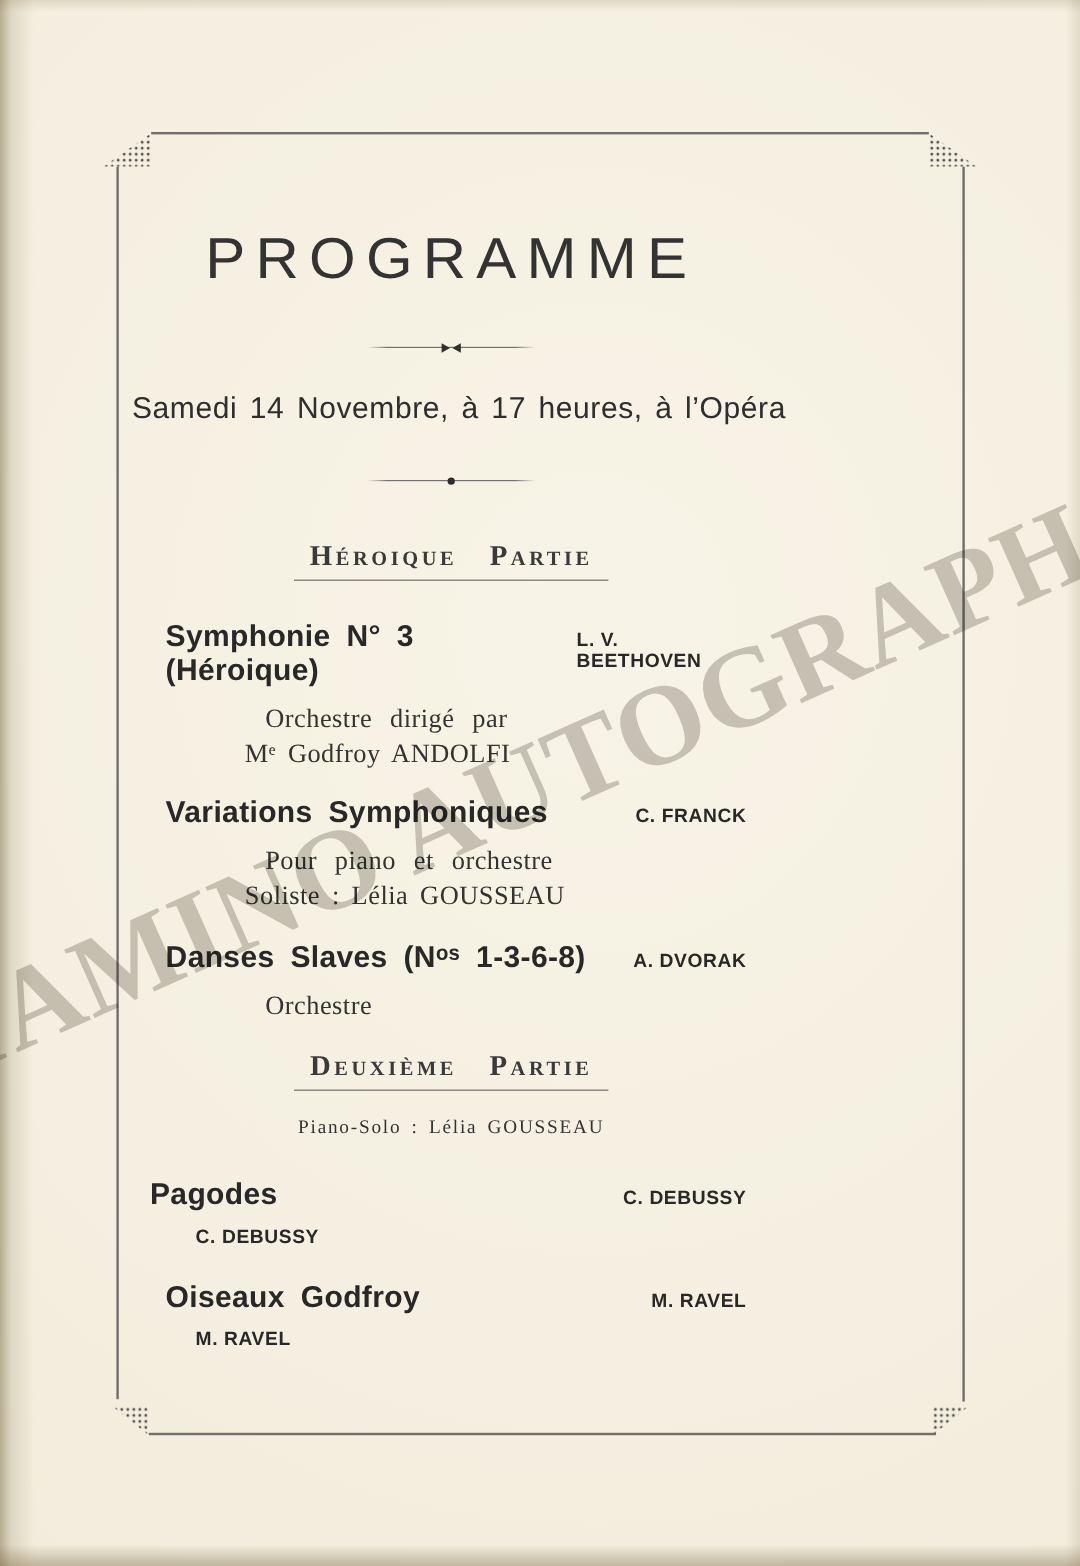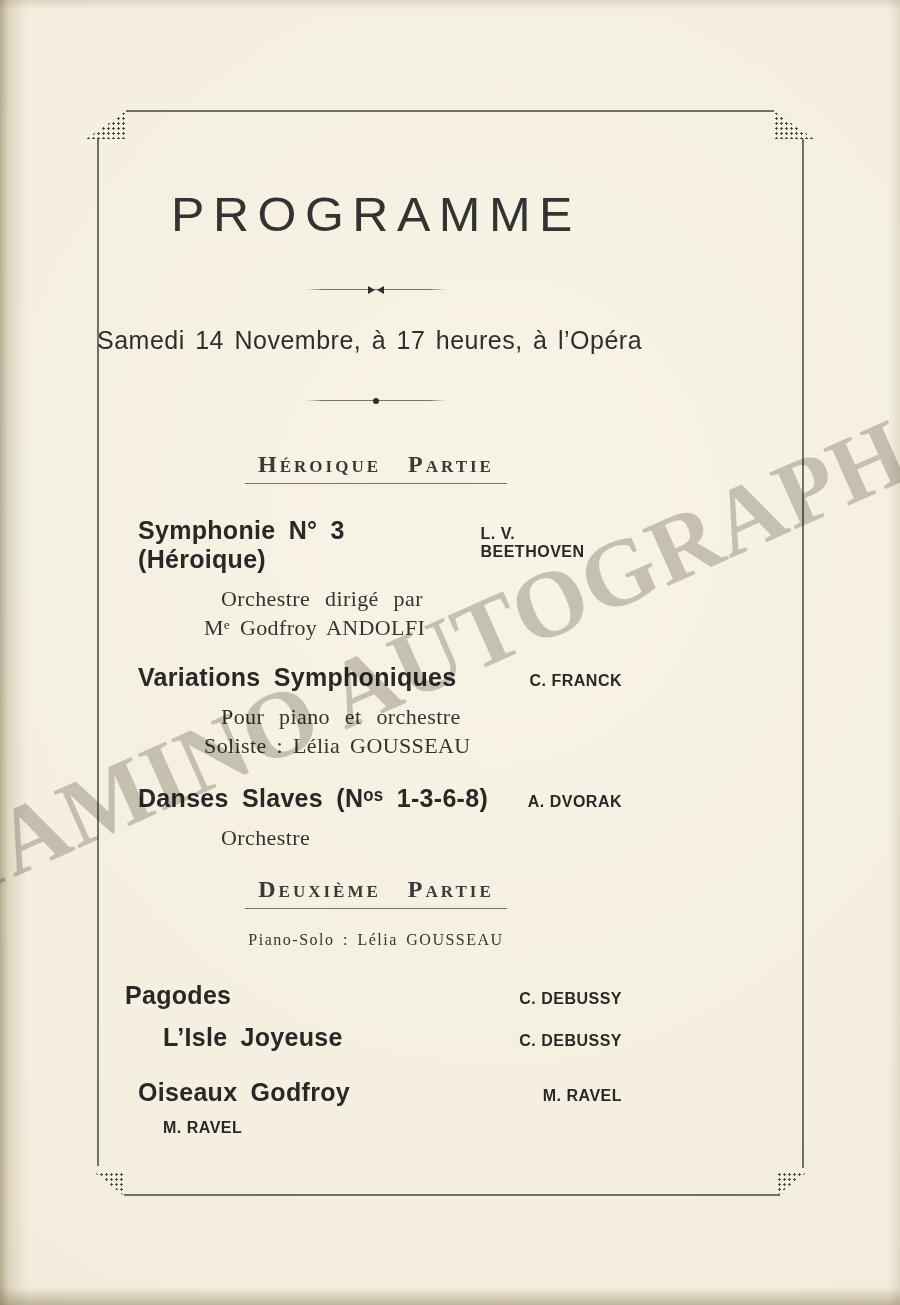--- a/index.html
+++ b/index.html
@@ -60,21 +60,21 @@
     background:linear-gradient(90deg, rgba(60,60,60,0) 0, rgba(60,60,60,.7) 12%, rgba(60,60,60,.7) 88%, rgba(60,60,60,0) 100%);}
   .divider .glyph{position:absolute;left:50%;top:50%;transform:translate(-50%,-50%);
     display:flex;align-items:center;gap:2px;background:transparent;}
   .tri{width:0;height:0;border-top:4px solid transparent;border-bottom:4px solid transparent;}
   .tri.right{border-left:7px solid #2f2f2f;}
   .tri.left{border-right:7px solid #2f2f2f;}
   .dot{width:6px;height:6px;border-radius:50%;background:#2f2f2f;}
 
   .date-line{
     margin:32px 0 0 0;
-    text-align:left;
+    text-align:right;
     font-size:25px;letter-spacing:.5px;word-spacing:3px;
     color:#2e2e2e;
   }
   .divider.second{margin-top:41px;}
 
   .section-heading{margin:46px 0 0 0;text-align:center;}
   .section-heading .txt{
     font-family:"Liberation Serif","DejaVu Serif",serif;
     font-variant:small-caps;font-weight:700;
     font-size:24px;letter-spacing:3px;word-spacing:18px;
@@ -191,21 +191,20 @@
       <div class="underline"></div>
     </div>
 
     <p class="soloist-line">Piano-Solo : Lélia GOUSSEAU</p>
 
     <div class="row m-row4">
       <span class="piece">Pagodes</span>
       <span class="composer">C. DEBUSSY</span>
     </div>
     <div class="row indent m-row5">
-      <span class="piece">L’Isle Joyeuse</span>
       <span class="composer">C. DEBUSSY</span>
     </div>
     <div class="row m-row6">
       <span class="piece">Oiseaux Godfroy</span>
       <span class="composer">M. RAVEL</span>
     </div>
     <div class="row indent m-row7">
       <span class="composer">M. RAVEL</span>
     </div>
 

